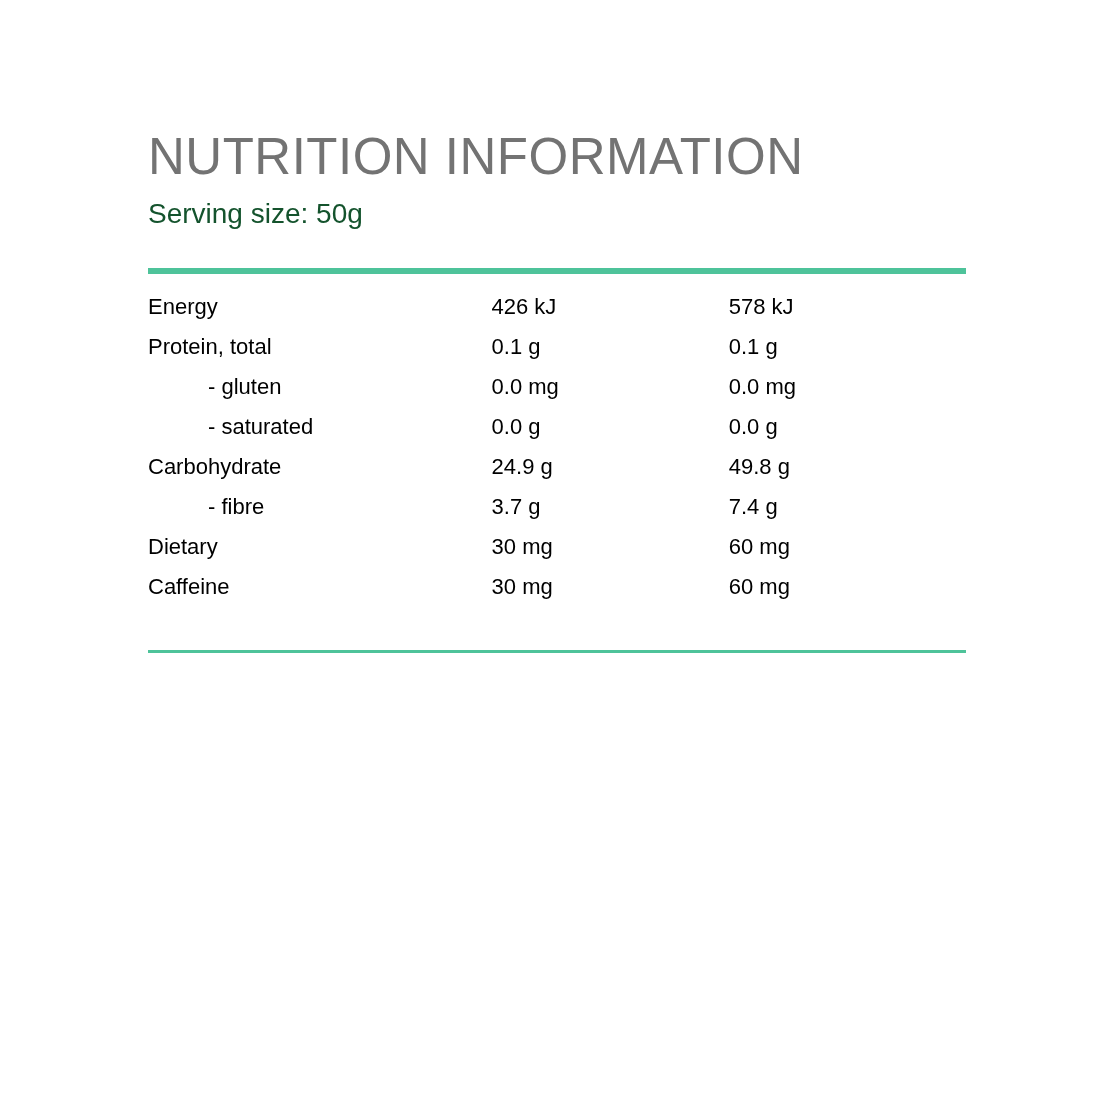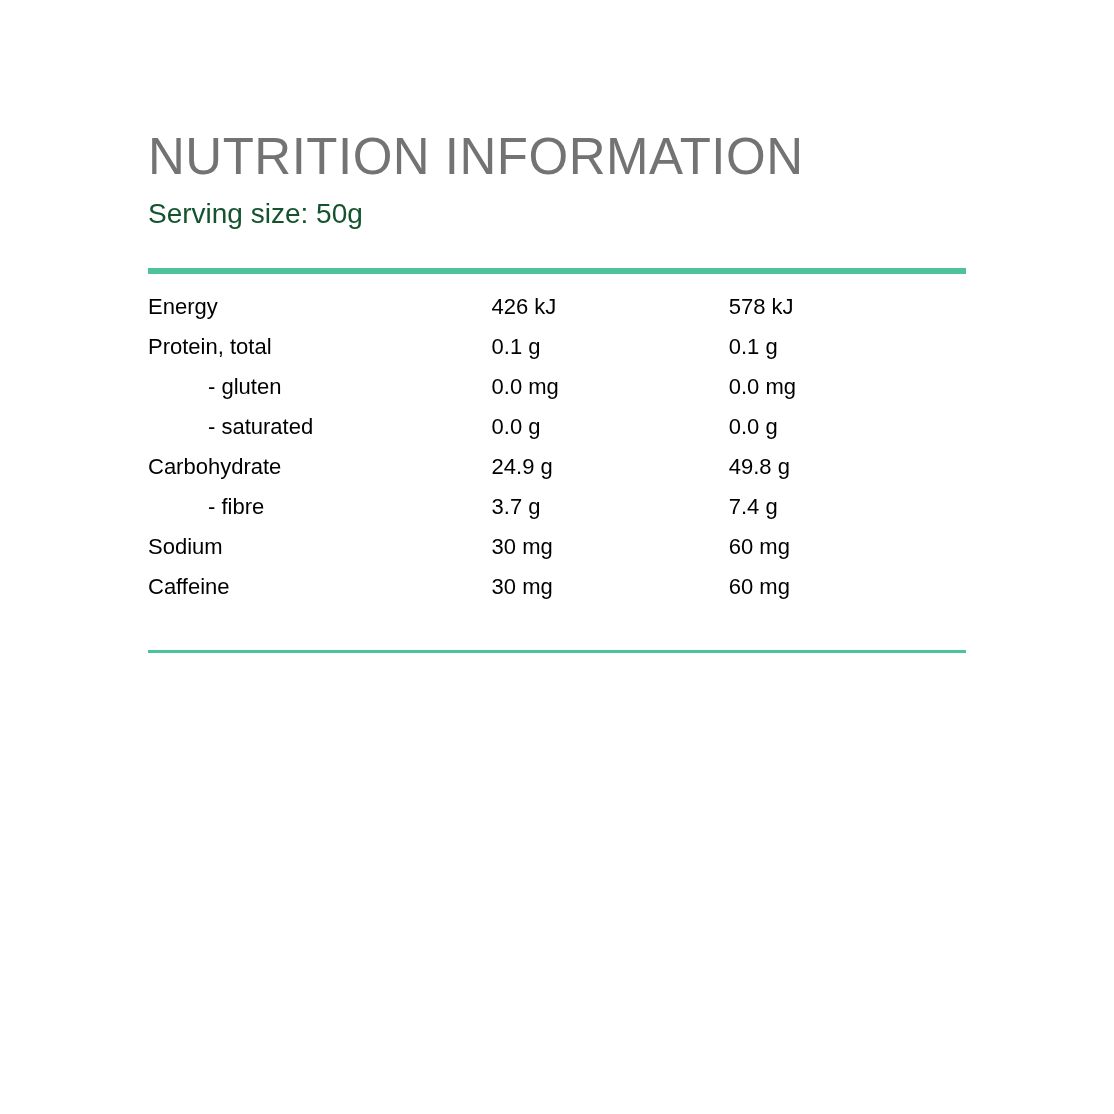--- a/index.html
+++ b/index.html
@@ -122,21 +122,21 @@
         <td class="label">Carbohydrate</td>
         <td class="val">24.9 g</td>
         <td class="val">49.8 g</td>
       </tr>
       <tr>
         <td class="label sub">- fibre</td>
         <td class="val">3.7 g</td>
         <td class="val">7.4 g</td>
       </tr>
       <tr>
-        <td class="label">Sodium</td>
+        <td class="label">Dietary</td>
         <td class="val">30 mg</td>
         <td class="val">60 mg</td>
       </tr>
       <tr>
         <td class="label">Caffeine</td>
         <td class="val">30 mg</td>
         <td class="val">60 mg</td>
       </tr>
     </tbody>
   </table>

